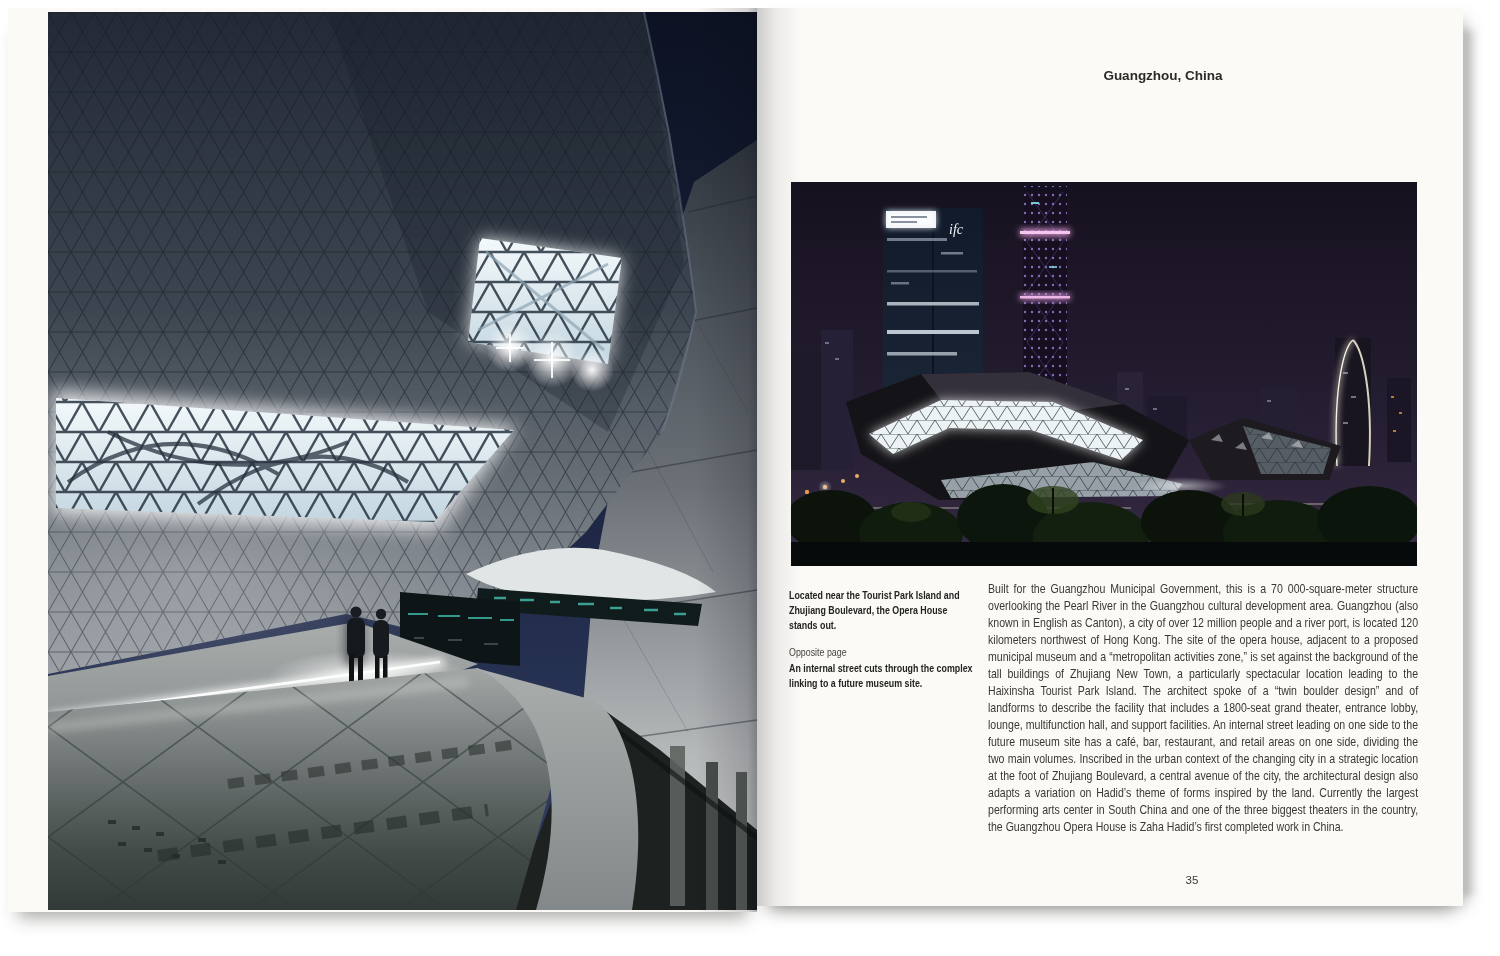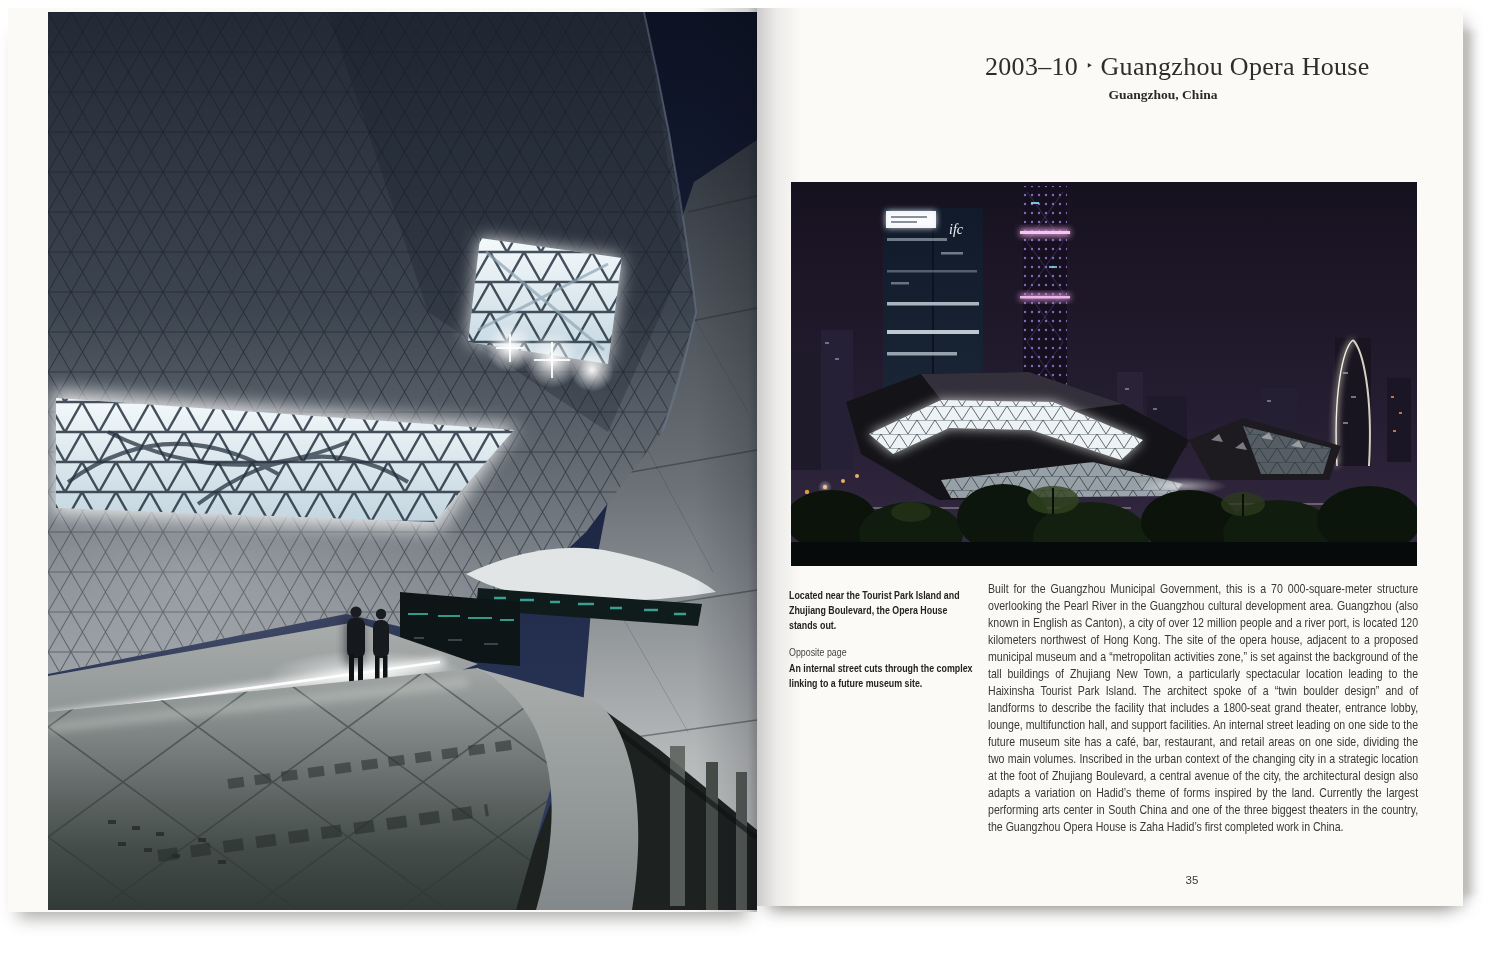--- a/index.html
+++ b/index.html
@@ -18,21 +18,21 @@
   .gutter-left{position:absolute;left:695px;top:8px;width:62px;height:904px;z-index:3;pointer-events:none;
                background:linear-gradient(to right, rgba(0,0,0,0), rgba(10,10,20,.16) 85%, rgba(10,10,20,.30));}
   .gutter-right{position:absolute;left:757px;top:8px;width:44px;height:898px;z-index:3;pointer-events:none;
                 background:linear-gradient(to right, rgba(40,40,48,.22), rgba(40,40,48,.07) 45%, rgba(0,0,0,0));}
   .right-edge-shadow{position:absolute;left:1463px;top:30px;width:16px;height:866px;z-index:0;
                 background:linear-gradient(to right, rgba(80,80,78,.30), rgba(0,0,0,0));filter:blur(3px);}
   
   .title-block{position:absolute;left:985px;top:52px;width:356px;text-align:center;z-index:4;color:#2e2d2a;}
   .title-line{font-family:"Liberation Serif","DejaVu Serif",serif;font-size:26px;letter-spacing:.3px;white-space:nowrap;}
   .title-sep{font-family:"DejaVu Sans",sans-serif;font-size:12px;vertical-align:5px;margin:0 7px 0 8px;color:#2e2d2a;}
-  .subtitle{font-family:Liberation Serif, serif;font-size:13.5px;font-weight:bold;margin-top:5px;color:#2b2a27;}
+  .subtitle{font-family:Liberation Sans, sans-serif;font-size:13.5px;font-weight:bold;margin-top:16px;color:#2b2a27;}
   .caption-block{position:absolute;left:789px;top:588px;width:224px;z-index:4;color:#232320;
                  font-size:10.8px;line-height:14.8px;font-weight:bold;
                  transform:scaleX(.82);transform-origin:left top;}
   .caption-label{font-weight:normal;color:#45443f;margin:13px 0 1px 0;}
   .body-block{position:absolute;left:988px;top:581px;width:512px;z-index:4;color:#393834;
               font-size:12.6px;line-height:17px;text-align:justify;
               transform:scaleX(.84);transform-origin:left top;}
   .folio{position:absolute;left:988px;top:874px;width:408px;text-align:center;z-index:4;
          font-size:11.5px;color:#3b3a36;}
 </style>
@@ -354,23 +354,20 @@
       <ellipse cx="120" cy="330" rx="20" ry="10" fill="#273618" opacity=".7"></ellipse>
       <rect x="0" y="360" width="626" height="24" fill="#060a0a"></rect>
       <path d="M262,332 V306 M452,334 V312" stroke="#0a0e08" stroke-width="2"></path>
     </g>
   </svg>
 
   <div class="gutter-left"></div>
   <div class="gutter-right"></div>
 
   <div class="title-block">
-    <div class="title-line">
-      <span>2003–10</span><span class="title-sep">‣</span><span>Guangzhou Opera House</span>
-    </div>
     <div class="subtitle">Guangzhou, China</div>
   </div>
 
   <div class="caption-block">
     <div>Located near the Tourist Park Island and Zhujiang Boulevard, the Opera House stands out.</div>
     <div class="caption-label">Opposite page</div>
     <div>An internal street cuts through the complex linking to a future museum site.</div>
   </div>
 
   <div class="body-block">Built for the Guangzhou Municipal Government, this is a 70&nbsp;000-square-meter structure overlooking the Pearl River in the Guangzhou cultural development area. Guangzhou (also known in English as Canton), a city of over 12 million people and a river port, is located 120 kilometers northwest of Hong Kong. The site of the opera house, adjacent to a proposed municipal museum and a “metropolitan activities zone,” is set against the background of the tall buildings of Zhujiang New Town, a particularly spectacular location leading to the Haixinsha Tourist Park Island. The architect spoke of a “twin boulder design” and of landforms to describe the facility that includes a 1800-seat grand theater, entrance lobby, lounge, multifunction hall, and support facilities. An internal street leading on one side to the future museum site has a café, bar, restaurant, and retail areas on one side, dividing the two main volumes. Inscribed in the urban context of the changing city in a strategic location at the foot of Zhujiang Boulevard, a central avenue of the city, the architectural design also adapts a variation on Hadid’s theme of forms inspired by the land. Currently the largest performing arts center in South China and one of the three biggest theaters in the country, the Guangzhou Opera House is Zaha Hadid’s first completed work in China.</div>

